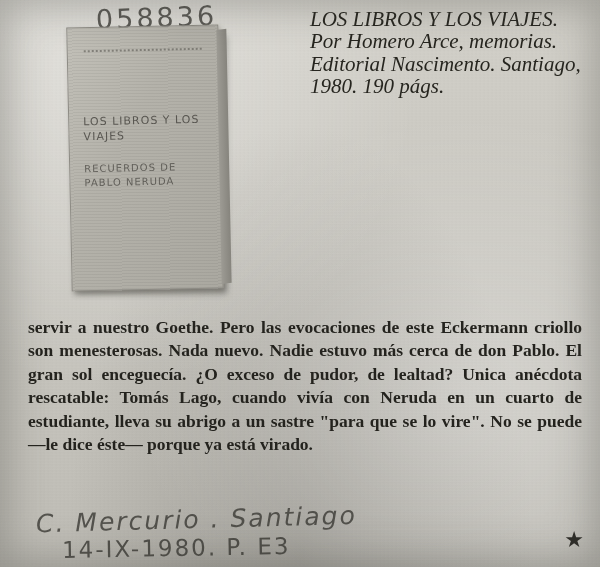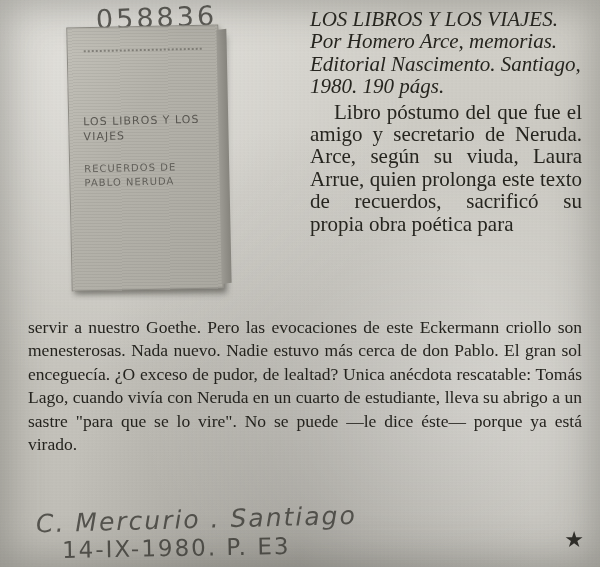--- a/index.html
+++ b/index.html
@@ -175,20 +175,21 @@
   
   #body-col {
     position: absolute;
     left: 28px;
     top: 316px;
     width: 554px;
     font-size: 17.5px;
     line-height: 23.4px;
     color: #24231e;
     text-align: justify;
+    font-weight: bold;
   }
 
   
   #stamp-line1 {
     position: absolute;
     left: 36px;
     top: 505px;
     font-family: "DejaVu Sans", sans-serif;
     font-size: 25px;
     letter-spacing: 2px;
@@ -235,21 +236,20 @@
       <div id="cover-rule"></div>
       <div id="cover-title">LOS LIBROS Y LOS VIAJES</div>
       <div id="cover-subtitle">RECUERDOS DE PABLO NERUDA</div>
     </div>
   </div>
 
   <div id="article-col">
     <span id="headline">LOS LIBROS Y LOS VIAJES.</span>
     <span class="bib-strong">Por Homero Arce,</span>
     <span class="bib-strong">memorias. Editorial Nascimento. Santiago, 1980. 190 págs.</span>
-    <div id="lede">Libro póstumo del que fue el amigo y secretario de Neruda. Arce, según su viuda, Laura Arrue, quien prolonga este texto de recuerdos, sacrificó su propia obra poética para</div>
   </div>
 
   <div id="body-col">servir a nuestro Goethe. Pero las evocaciones de este Eckermann criollo son menesterosas. Nada nuevo. Nadie estuvo más cerca de don Pablo. El gran sol enceguecía. ¿O exceso de pudor, de lealtad? Unica anécdota rescatable: Tomás Lago, cuando vivía con Neruda en un cuarto de estudiante, lleva su abrigo a un sastre "para que se lo vire". No se puede —le dice éste— porque ya está virado.</div>
 
   <div id="stamp-line1">C. Mercurio . Santiago</div>
   <div id="stamp-line2">14-IX-1980. P. E3</div>
 
   <div id="corner-star">★</div>
 
   <div id="vignette"></div>

